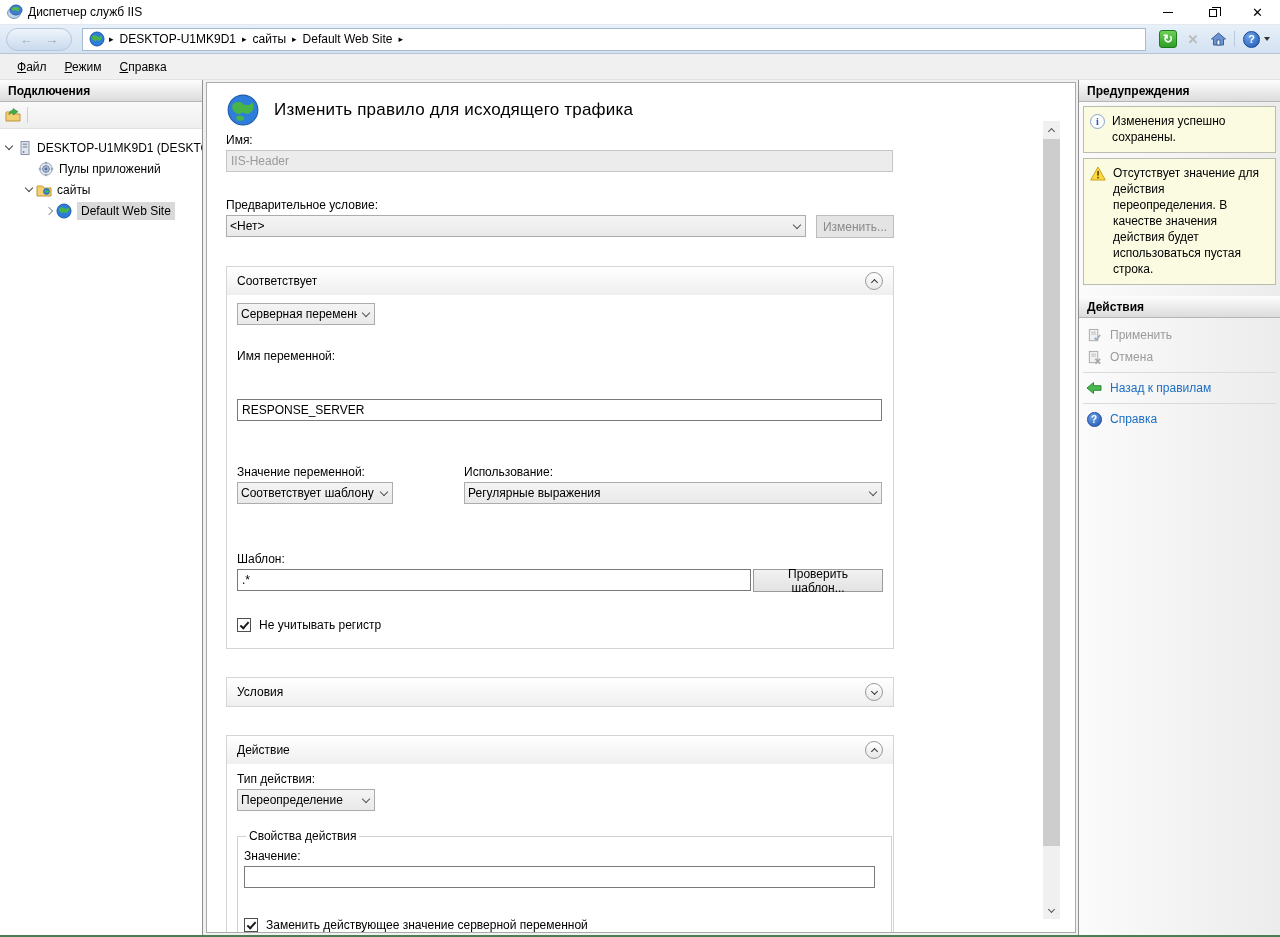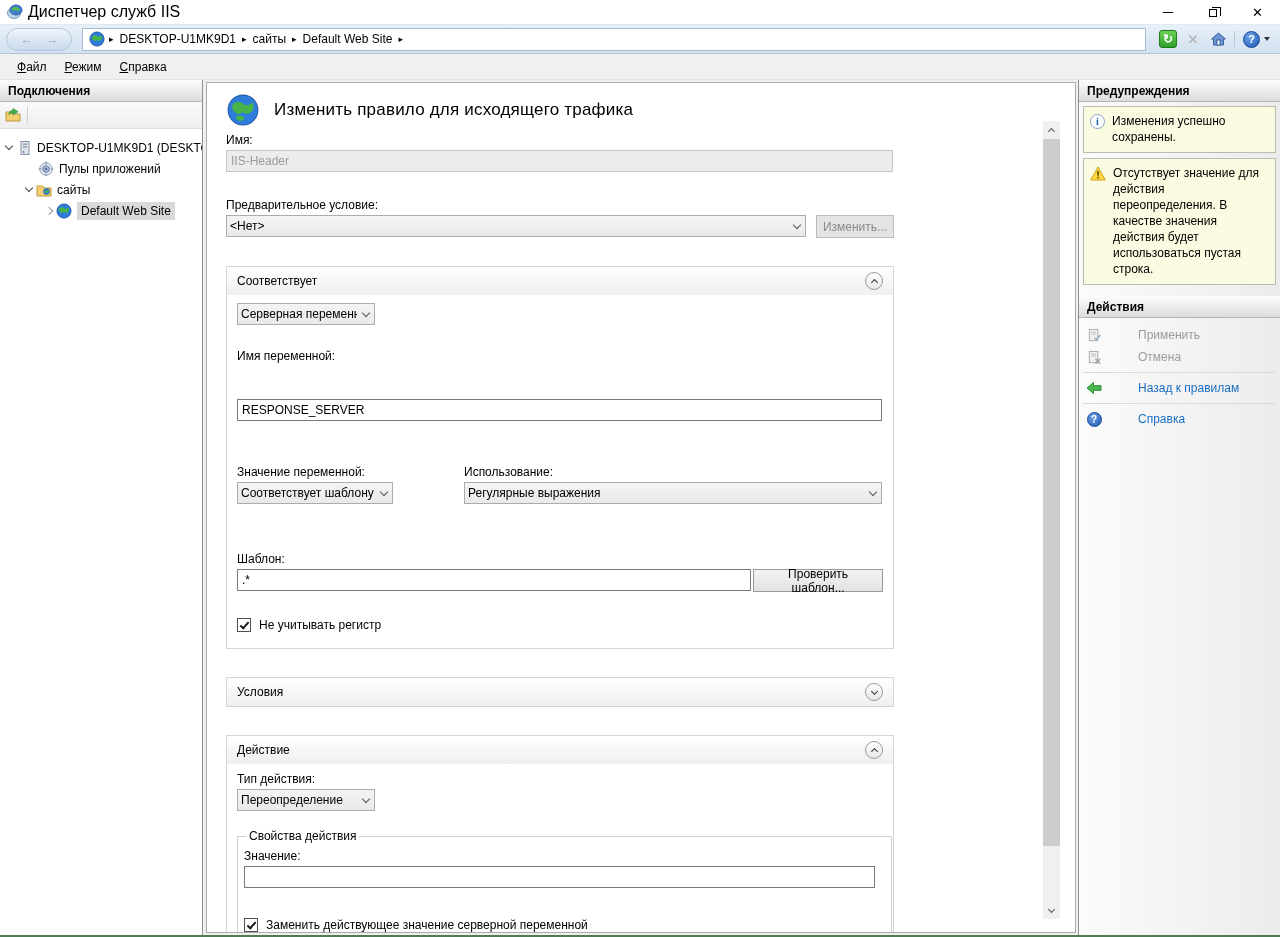--- a/index.html
+++ b/index.html
@@ -9,21 +9,21 @@
     font-family:"Liberation Sans", sans-serif;
     font-size:12px; color:#000;
     background:#fff;
     -webkit-font-smoothing:antialiased;
   }
   .window { width:1280px; height:937px; display:flex; flex-direction:column; border-bottom:2px solid #4e7c55; background:#fff; }
 
   
   .titlebar { height:24px; display:flex; align-items:center; padding-left:7px; background:#fff; flex:0 0 auto; }
   .app-icon { width:16px; height:16px; flex:0 0 auto; }
-  .title-text { margin-left:5px; font-size:16px; }
+  .title-text { margin-left:5px; font-size:12px; }
   .caption-buttons { margin-left:auto; display:flex; height:100%; }
   .cap-btn { width:45px; height:100%; display:flex; align-items:center; justify-content:center; color:#000; }
   .glyph-min { width:10px; height:1px; background:#000; }
   .glyph-restore { width:8px; height:8px; border:1px solid #000; position:relative; background:#fff; margin-top:2px; }
   .glyph-restore::before { content:""; position:absolute; left:2px; top:-3px; width:8px; height:8px; border:1px solid #000; border-bottom:none; border-left:none; }
   .glyph-close { font-size:13px; line-height:13px; }
 
   
   .navbar { height:30px; background:linear-gradient(#e7f0f9,#d3e1f1); border-top:1px solid #e4e9f1; border-bottom:1px solid #b6c4d6; display:flex; align-items:center; padding:0 10px 0 6px; flex:0 0 auto; }
   .nav-cloud { width:66px; height:23px; border-radius:12px; background:linear-gradient(#eef4fb,#c9daed); border:1px solid #b3c6dc; display:flex; align-items:center; justify-content:space-evenly; }
@@ -107,21 +107,21 @@
   .sb-down { bottom:0; }
   .sb-down .chev { transform:rotate(45deg); margin-top:-2px; }
   .sb-thumb { position:absolute; left:0; top:18px; width:17px; height:707px; background:#cdcdcd; }
 
   
   .right-panel { width:202px; flex:0 0 auto; background:linear-gradient(90deg,#fbfbfb,#ececec); border-left:1px solid #919191; display:flex; flex-direction:column; }
   .alerts { padding:4px 4px 6px 4px; }
   .alert { background:#fbfbe1; border:1px solid #bcbcae; padding:6px 6px 7px 6px; display:flex; margin-bottom:5px; line-height:16px; }
   .alert .aicon { flex:0 0 auto; margin-right:7px; margin-top:1px; }
   .actions-list { padding:6px 0 0 0; }
-  .action-item { display:flex; align-items:center; height:22px; padding-left:7px;gap:28px; }
+  .action-item { display:flex; align-items:center; height:22px; padding-left:7px; }
   .action-item .aicn { width:16px; height:16px; margin-right:8px; flex:0 0 auto; display:flex; align-items:center; justify-content:center; }
   .action-item.disabled { color:#9b9b9b; }
   .action-item.link { color:#1b6ec2; }
   .hsep { border-top:1px solid #dadada; margin:4px 4px; }
 
   .info-circle { width:15px; height:15px; border-radius:50%; background:#fdfdfd; border:1px solid #8aa6c9; color:#1d5fb4; font-weight:bold; font-size:10px; font-family:"Liberation Serif",serif; display:flex; align-items:center; justify-content:center; }
 </style>
 </head>
 <body>
 

